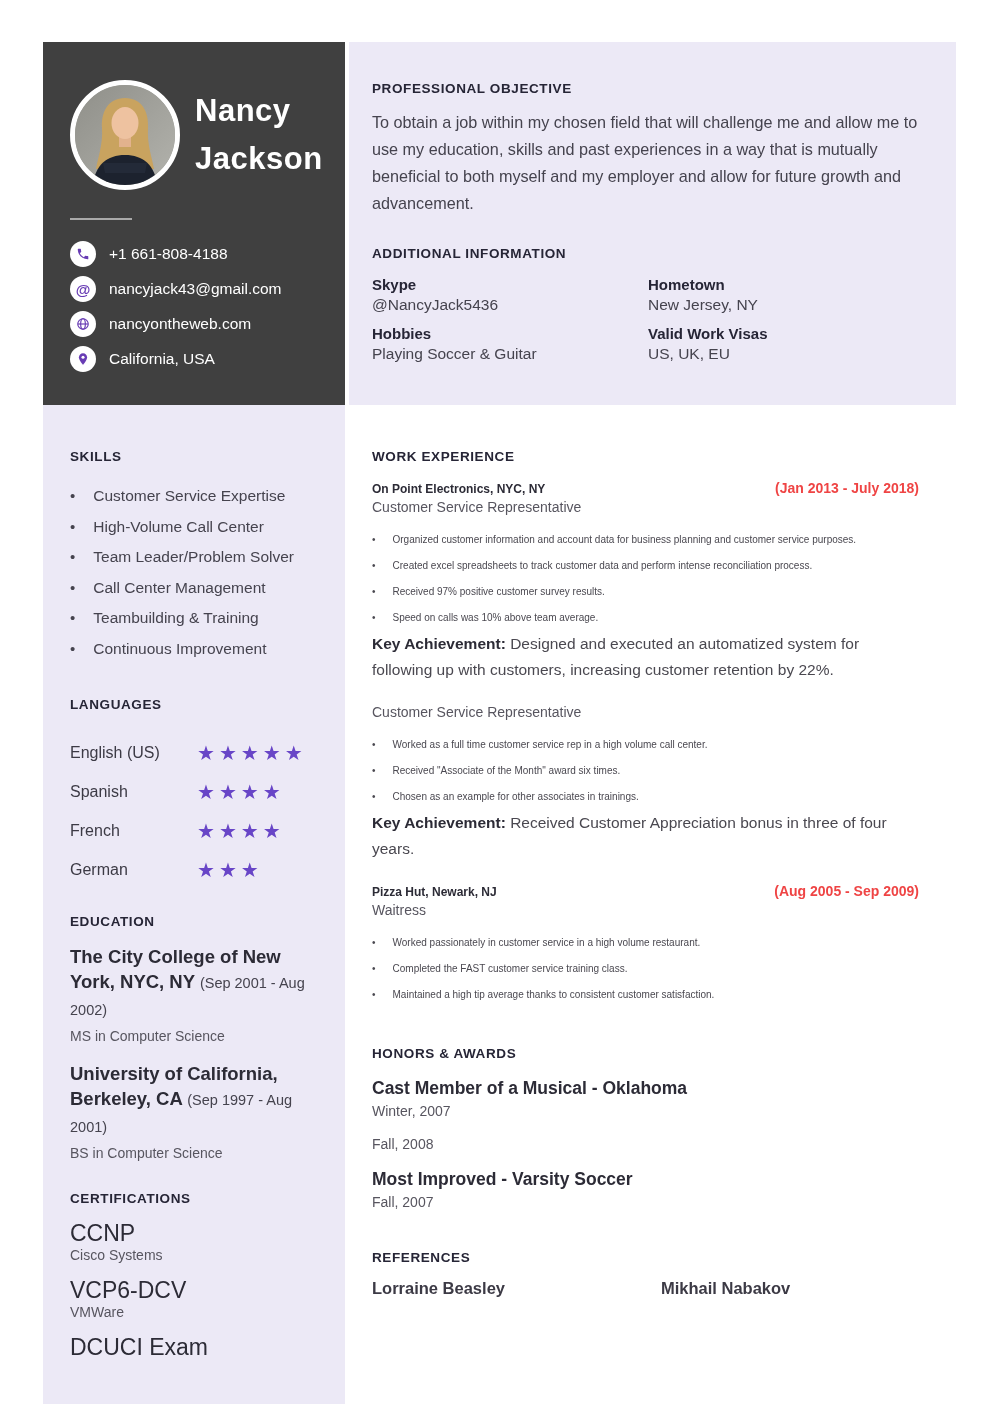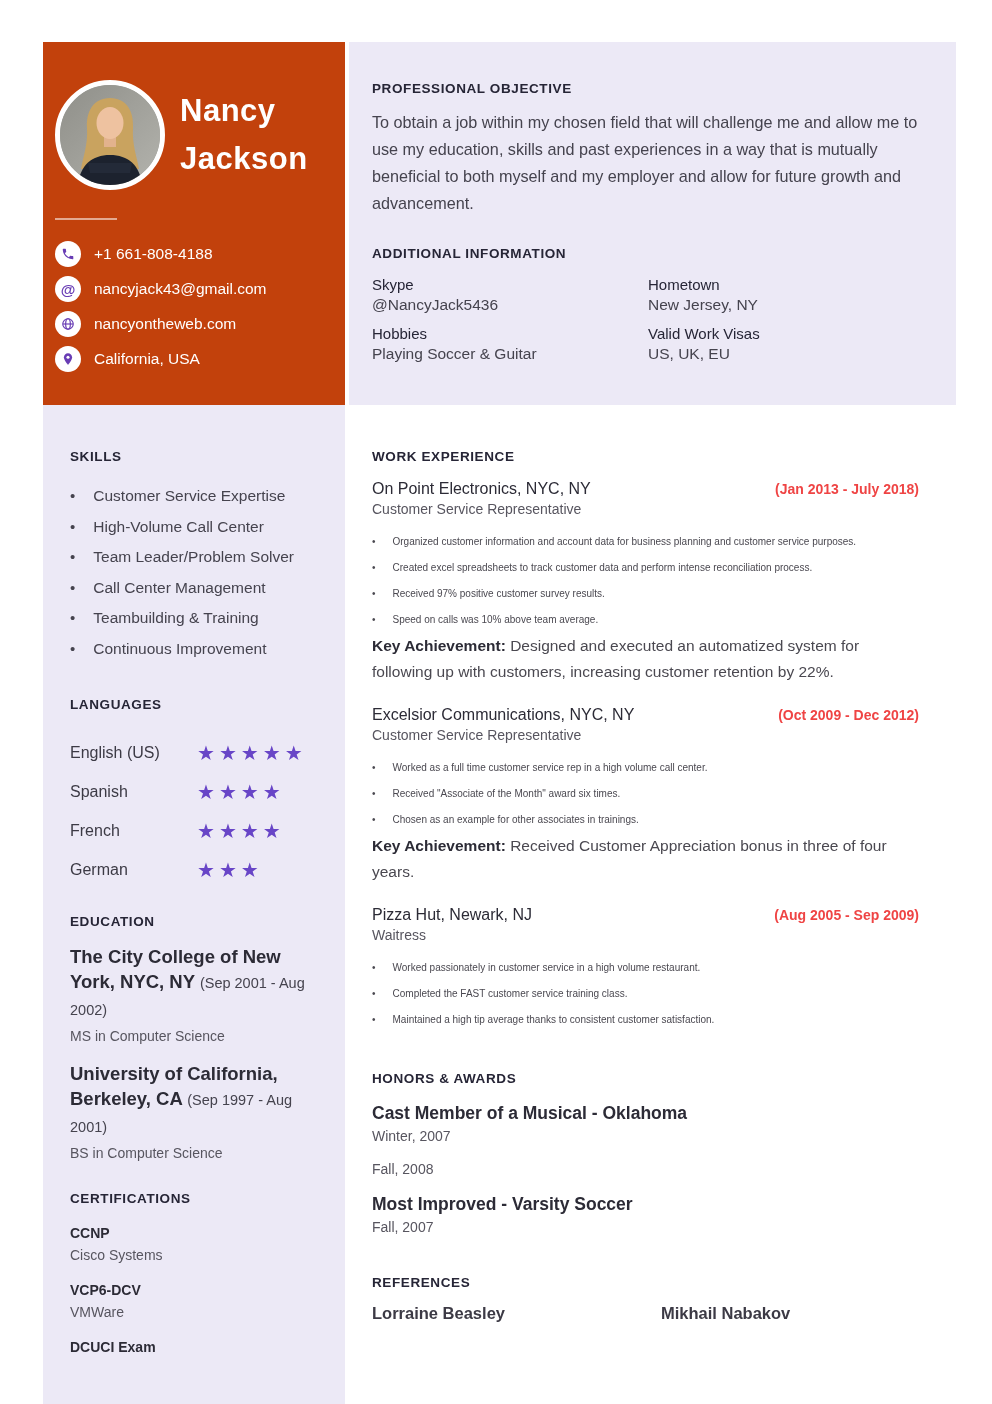--- a/index.html
+++ b/index.html
@@ -10,23 +10,23 @@
     background:#ffffff;
     overflow:hidden;
     font-family:"Liberation Sans", sans-serif;
     color:#46444f;
   }
   .layout { position:absolute; left:43px; top:42px; display:flex; }
 
   
   .left-col { width:302px; margin-right:4px; flex:none; }
   .left-header {
-    background:#c2410c;
+    background:#404040;
     width:302px; height:363px;
-    padding:38px 20px 0 12px;
+    padding:38px 20px 0 27px;
   }
   .id-row { display:flex; align-items:center; }
   .photo-ring {
     flex:none;
     width:110px; height:110px; border-radius:50%;
     border:5px solid #ffffff; overflow:hidden;
     background:#9c9c96;
   }
   .photo-ring svg { display:block; width:100%; height:100%; }
   .person-name {
@@ -73,45 +73,45 @@
   .lang-stars { font-size:20px; letter-spacing:4px; color:#6845c7; line-height:1; }
 
   .edu-block { margin-top:25px; }
   .edu-item { margin-top:15px; }
   .edu-title { font-size:18.5px; font-weight:bold; color:#2c2b36; line-height:25px; }
   .edu-date { font-size:14.5px; font-weight:normal; color:#45434e; }
   .edu-degree { font-size:14px; color:#57555f; margin-top:3px; line-height:20px; }
 
   .cert-block { margin-top:28px; }
   .cert-item { margin-top:15px; }
-  .cert-name { font-size:14px; font-weight:bold; color:#2c2b36; line-height:24px; }
+  .cert-name { font-size:23px; font-weight:normal; color:#2c2b36; line-height:24px; }
   .cert-org { font-size:14px; color:#57555f; margin-top:2px; }
 
   
   .right-col { width:607px; flex:none; }
   .right-info {
     background:#ece9f6;
     width:607px; height:363px;
     padding:39px 38px 0 23px;
   }
   .objective-text {
     margin-top:13px; font-size:16.2px; line-height:27px; color:#45434e;
   }
   .addinfo-head { margin-top:29px; }
   .addinfo-grid {
     margin-top:15px;
     display:grid; grid-template-columns:276px 1fr; row-gap:11px;
   }
-  .info-label { font-size:15px; font-weight:normal; color:#262536; }
+  .info-label { font-size:15px; font-weight:bold; color:#262536; }
   .info-value { font-size:15.5px; color:#45434e; margin-top:3px; }
 
   .right-main { padding:44px 37px 0 23px; background:#ffffff; }
   .job { margin-top:16px; }
   .job-head { display:flex; justify-content:space-between; align-items:baseline; }
-  .job-company { font-size:16px; font-weight:normal; color:#2c2b36; }
+  .job-company { font-size:12px; font-weight:bold; color:#2c2b36; }
   .job-date { font-size:14px; color:#ef4444; white-space:nowrap;font-weight:bold; }
   .job-role { font-size:14px; color:#57555f; margin-top:3px; }
   .job-bullets { margin-top:12px; }
   .jbullet { font-size:10px; line-height:26px; color:#4a4850; }
   .jbullet::before { content:"•"; margin-right:17px; }
   .key-ach { font-size:15.5px; line-height:26px; color:#4a4850; }
   .key-ach b { color:#2c2b36; }
 
   .honors-block { margin-top:38px; }
   .honor-item { margin-top:17px; }
@@ -295,24 +295,20 @@
             <div class="jbullet">Received 97% positive customer survey results.</div>
             <div class="jbullet">Speed on calls was 10% above team average.</div>
             <div class="key-ach">
               <b>Key Achievement:</b>
               <span>Designed and executed an automatized system for following up with customers, increasing customer retention by 22%.</span>
             </div>
           </div>
         </div>
 
         <div class="job" style="margin-top:21px;">
-          <div class="job-head">
-            <span class="job-company">Excelsior Communications, NYC, NY</span>
-            <span class="job-date">(Oct 2009 - Dec 2012)</span>
-          </div>
           <div class="job-role">Customer Service Representative</div>
           <div class="job-bullets">
             <div class="jbullet">Worked as a full time customer service rep in a high volume call center.</div>
             <div class="jbullet">Received "Associate of the Month" award six times.</div>
             <div class="jbullet">Chosen as an example for other associates in trainings.</div>
             <div class="key-ach">
               <b>Key Achievement:</b>
               <span>Received Customer Appreciation bonus in three of four years.</span>
             </div>
           </div>

